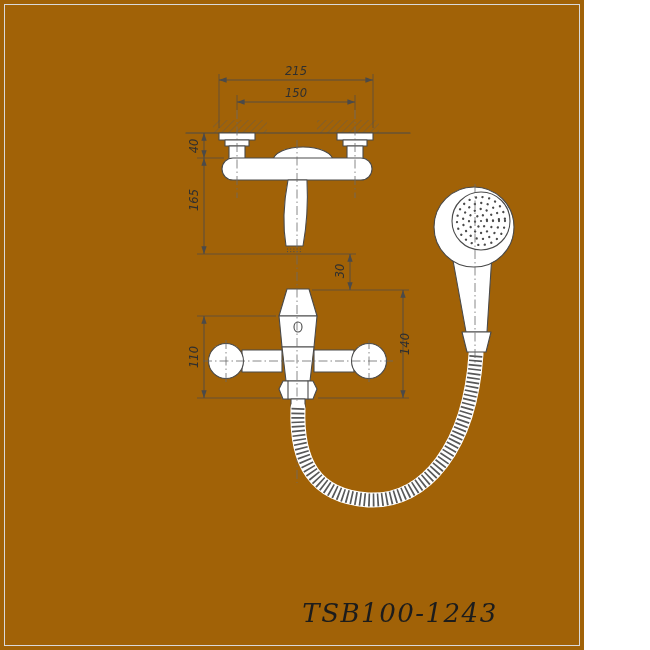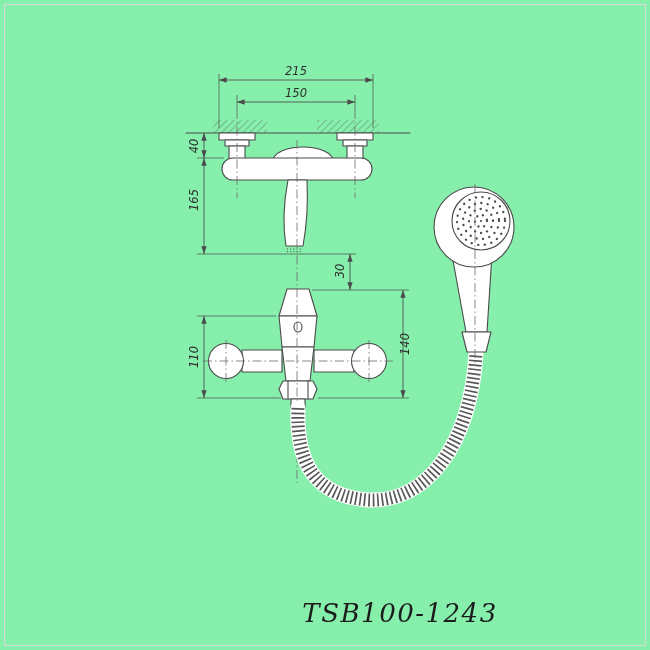--- a/index.html
+++ b/index.html
@@ -1,16 +1,16 @@
 <!DOCTYPE html>
 <html><head>
 <meta charset="utf-8">
 <style>
   html,body{margin:0;padding:0;background:#ffffff;width:650px;height:650px;overflow:hidden;}
-  .page{position:relative;width:650px;height:650px;background:#86efac;}
+  .page{position:relative;width:584px;height:650px;background:#a16207;}
   .frame{position:absolute;inset:4px;border:1px solid #d9d9d9;pointer-events:none;}
   svg{position:absolute;left:0;top:0;}
   .ln{stroke:#4a4a4a;stroke-width:1.1;fill:none;stroke-linejoin:round;stroke-linecap:round;}
   .lnf{stroke:#4a4a4a;stroke-width:1.1;fill:#ffffff;stroke-linejoin:round;}
   .cl{stroke:#6b6b6b;stroke-width:0.8;fill:none;stroke-dasharray:9 3 1.5 3;}
   .dm{stroke:#4a4a4a;stroke-width:0.85;fill:none;}
   .ext{stroke:#4a4a4a;stroke-width:0.7;fill:none;}
   text.dim{font:italic 11.5px "DejaVu Sans",sans-serif;fill:#2f2f2f;}
   text.title{font:italic 26px "DejaVu Serif",serif;fill:#1c1c1c;letter-spacing:1.5px;}
 </style>

